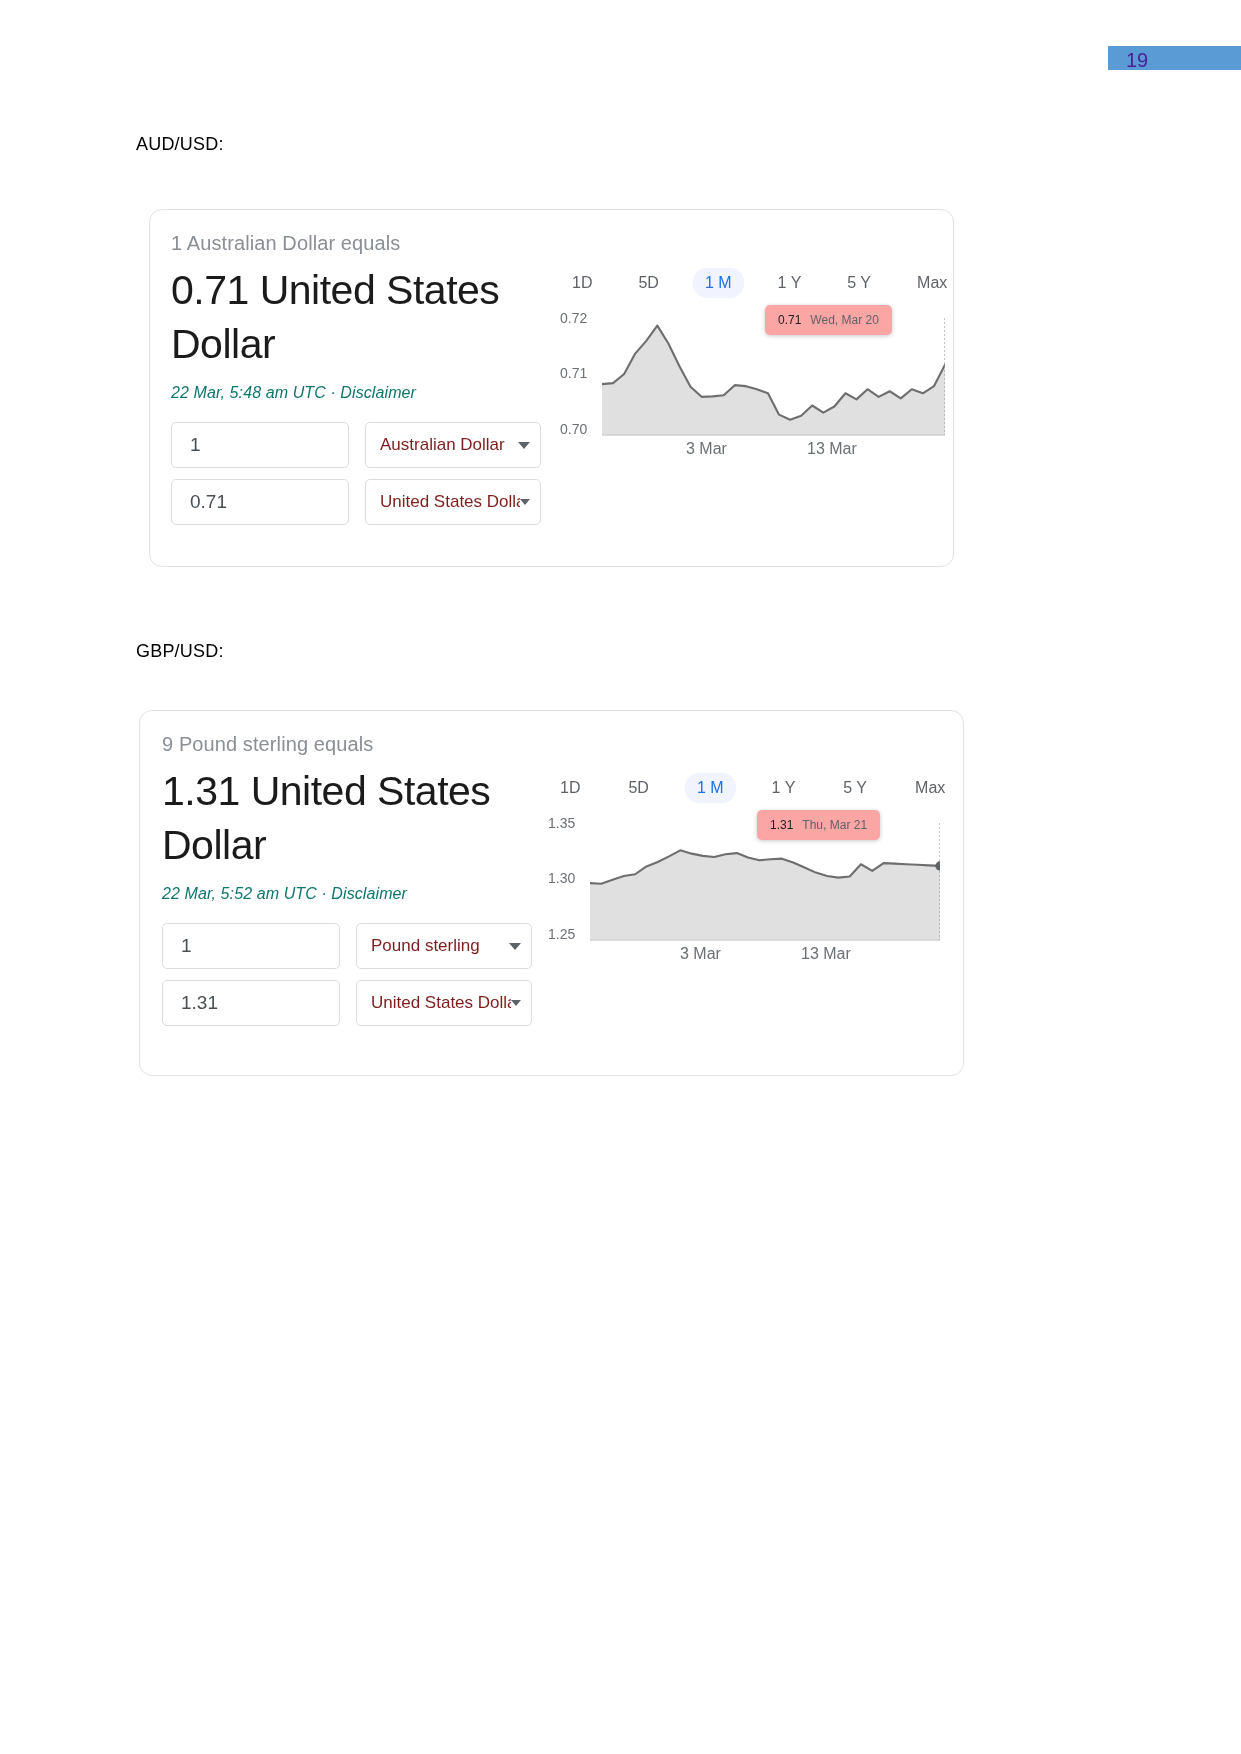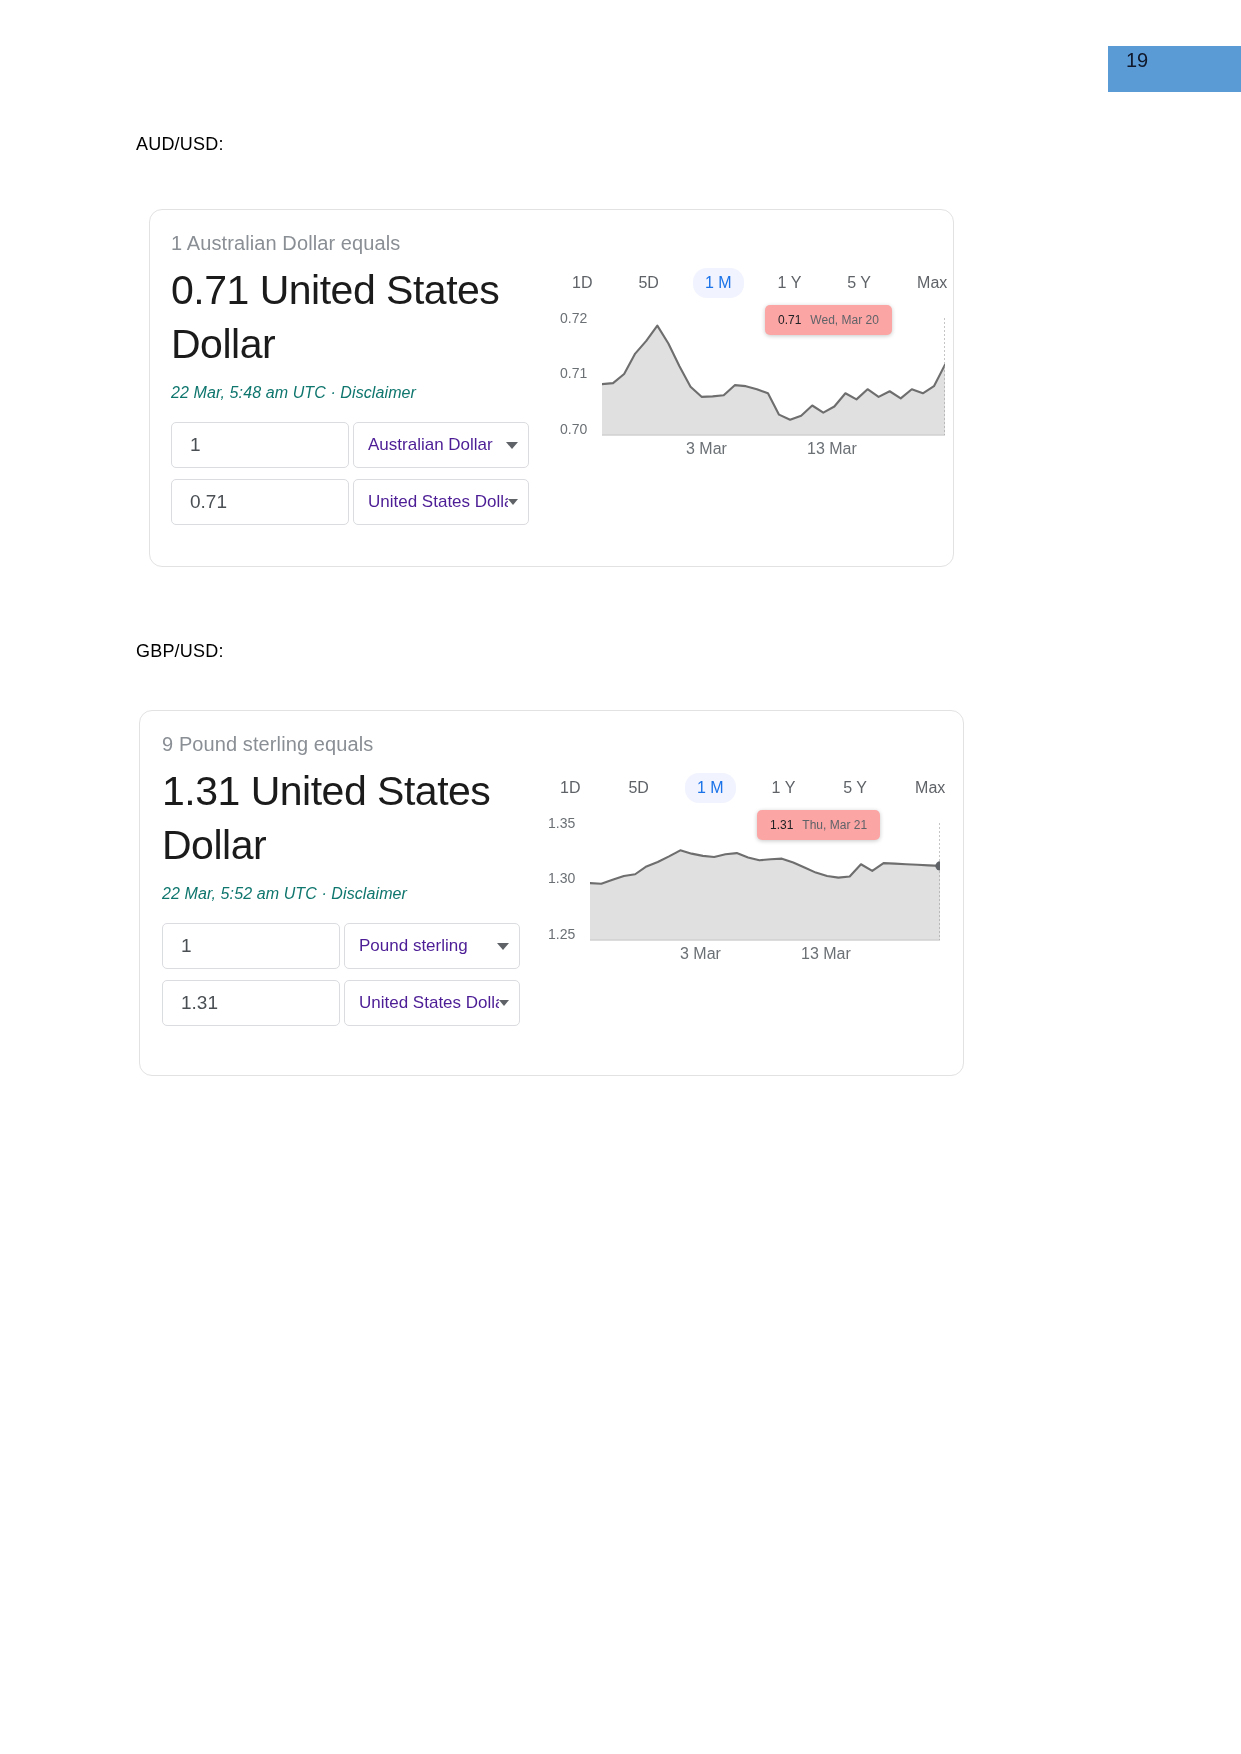--- a/index.html
+++ b/index.html
@@ -33,23 +33,23 @@
     font-weight: 400;
     letter-spacing: 0.2px;
     color: #000;
     white-space: nowrap;
   }
   .page-number-badge {
     position: absolute;
     right: 0px;
     top: 0px;
     width: 133px;
-    height: 46px;
+    height: 24px;
     background: #5b9bd5;
-    color: #0f172a;
+    color: #4c1d95;
     font-size: 20px;
     line-height: 29px;
     text-align: left;
     padding-left: 18px;
     box-sizing: border-box;
   }
 
   
   .section-label {
     position: absolute;
@@ -141,23 +141,23 @@
     width: 176px;
     height: 46px;
     border: 1px solid #dadce0;
     border-radius: 5px;
     box-sizing: border-box;
     display: flex;
     align-items: center;
     justify-content: space-between;
     padding: 0 10px 0 14px;
     font-size: 17px;
-    color: #4c1d95;
+    color: #7f1d1d;
     background: #fff;
-    margin-left: 4px;
+    margin-left: 16px;
     overflow: hidden;
     white-space: nowrap;
   }
   .currency-box .cur-label {
     overflow: hidden;
     text-overflow: clip;
     white-space: nowrap;
   }
   .caret {
     width: 0;

